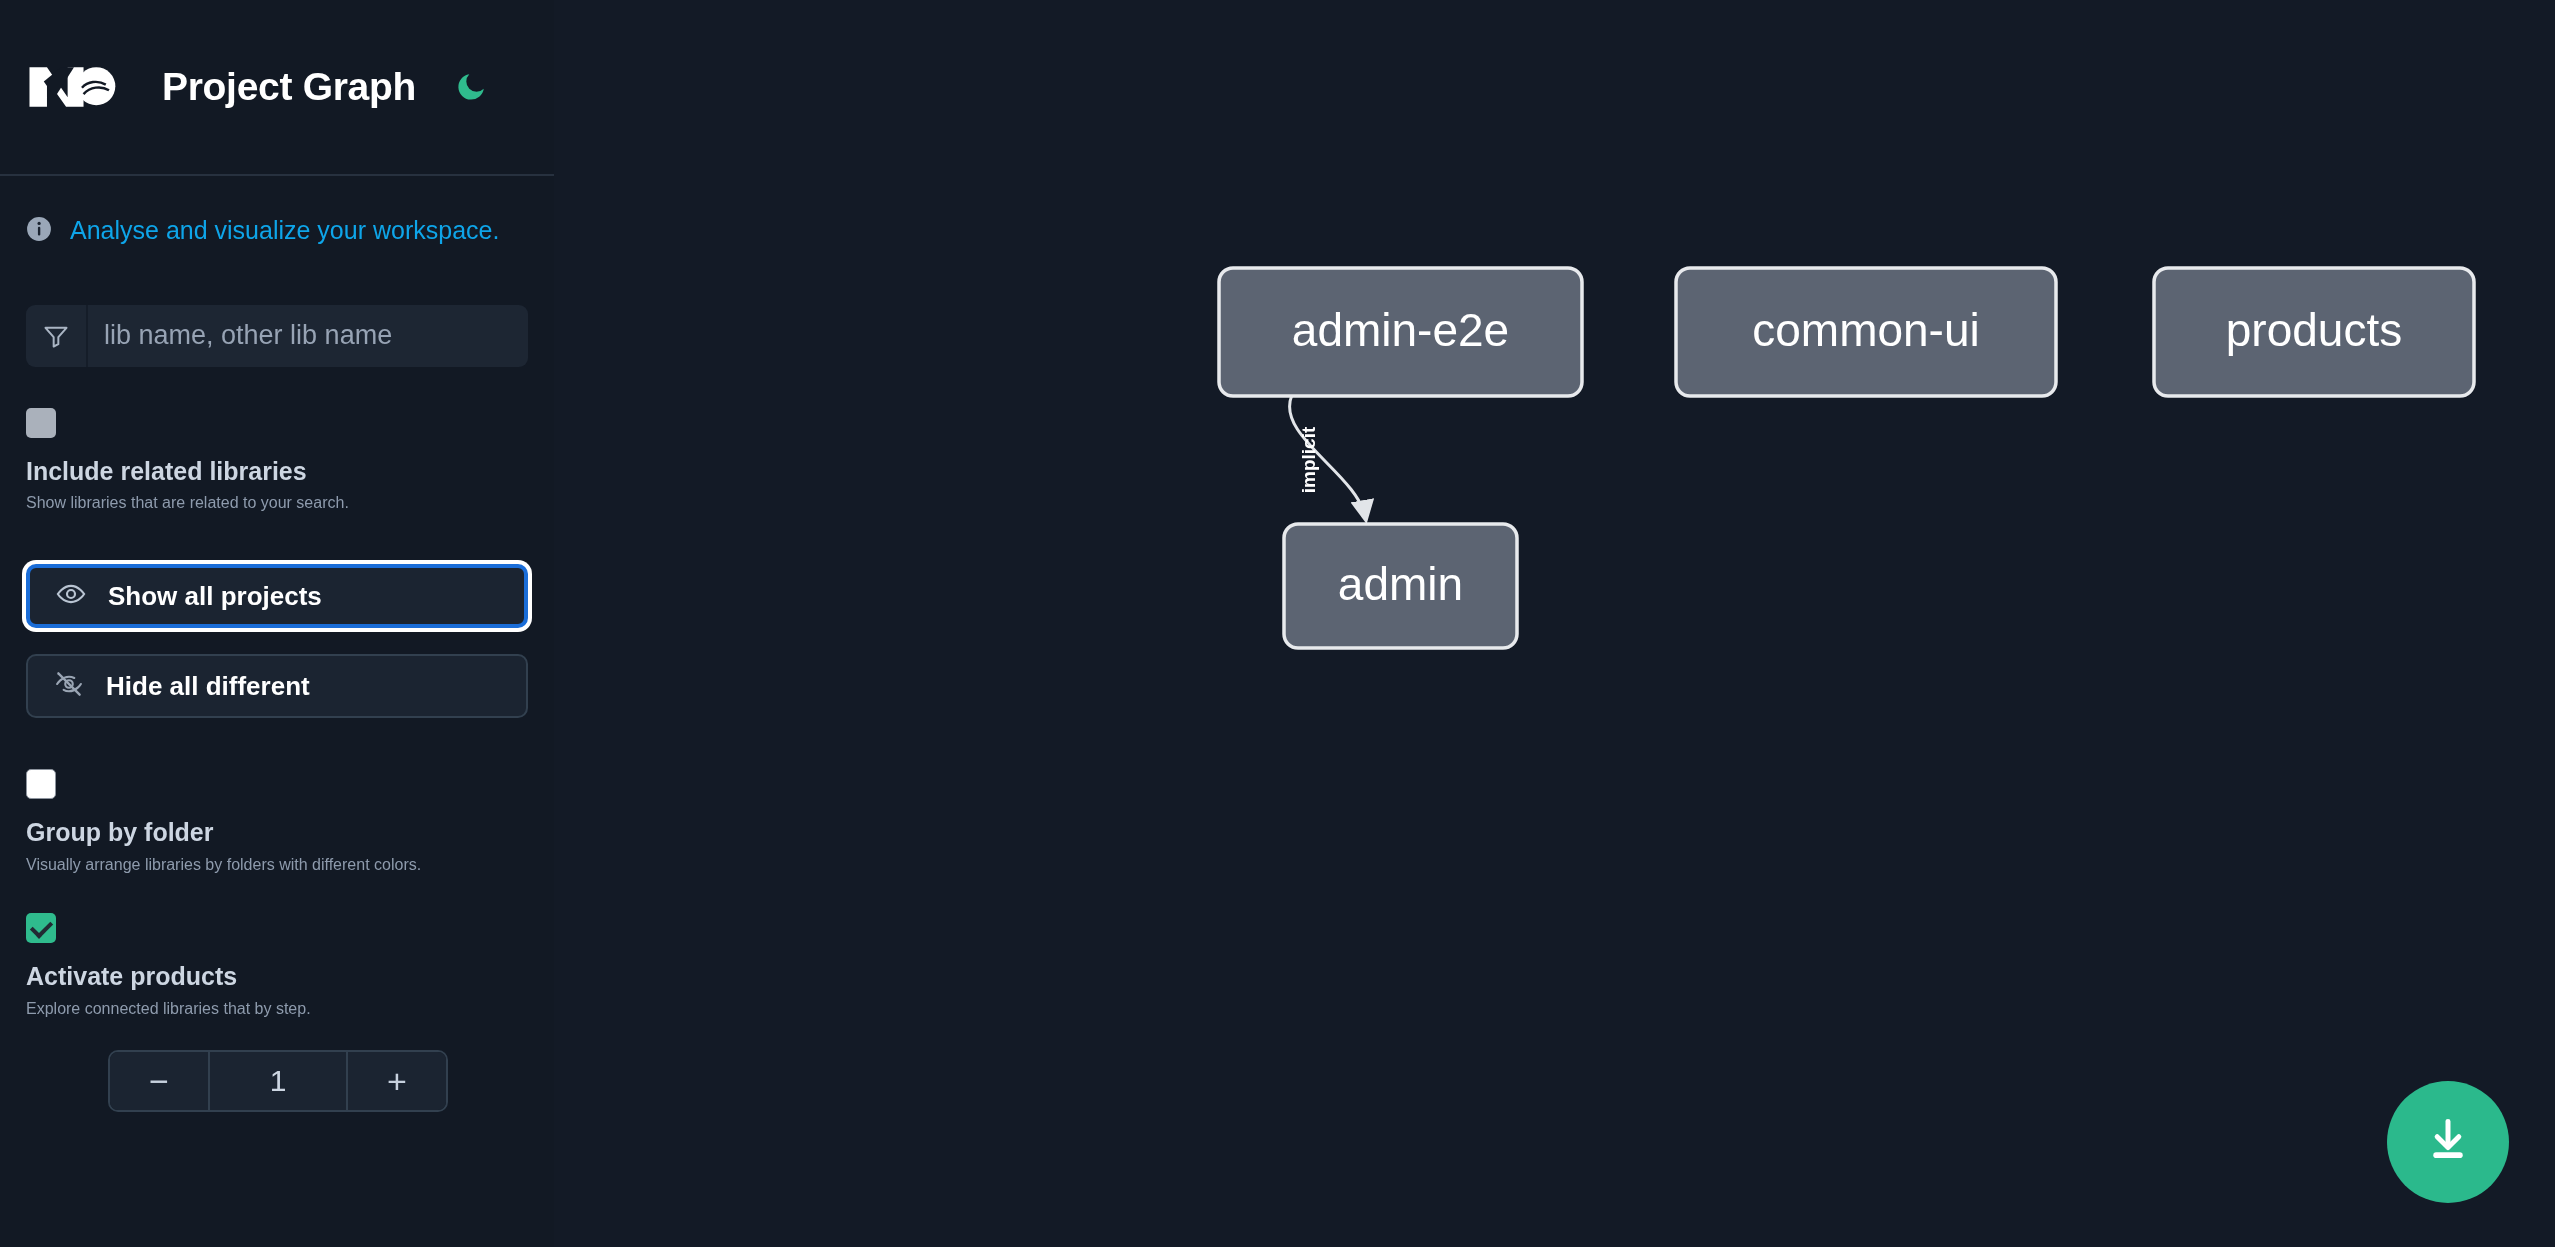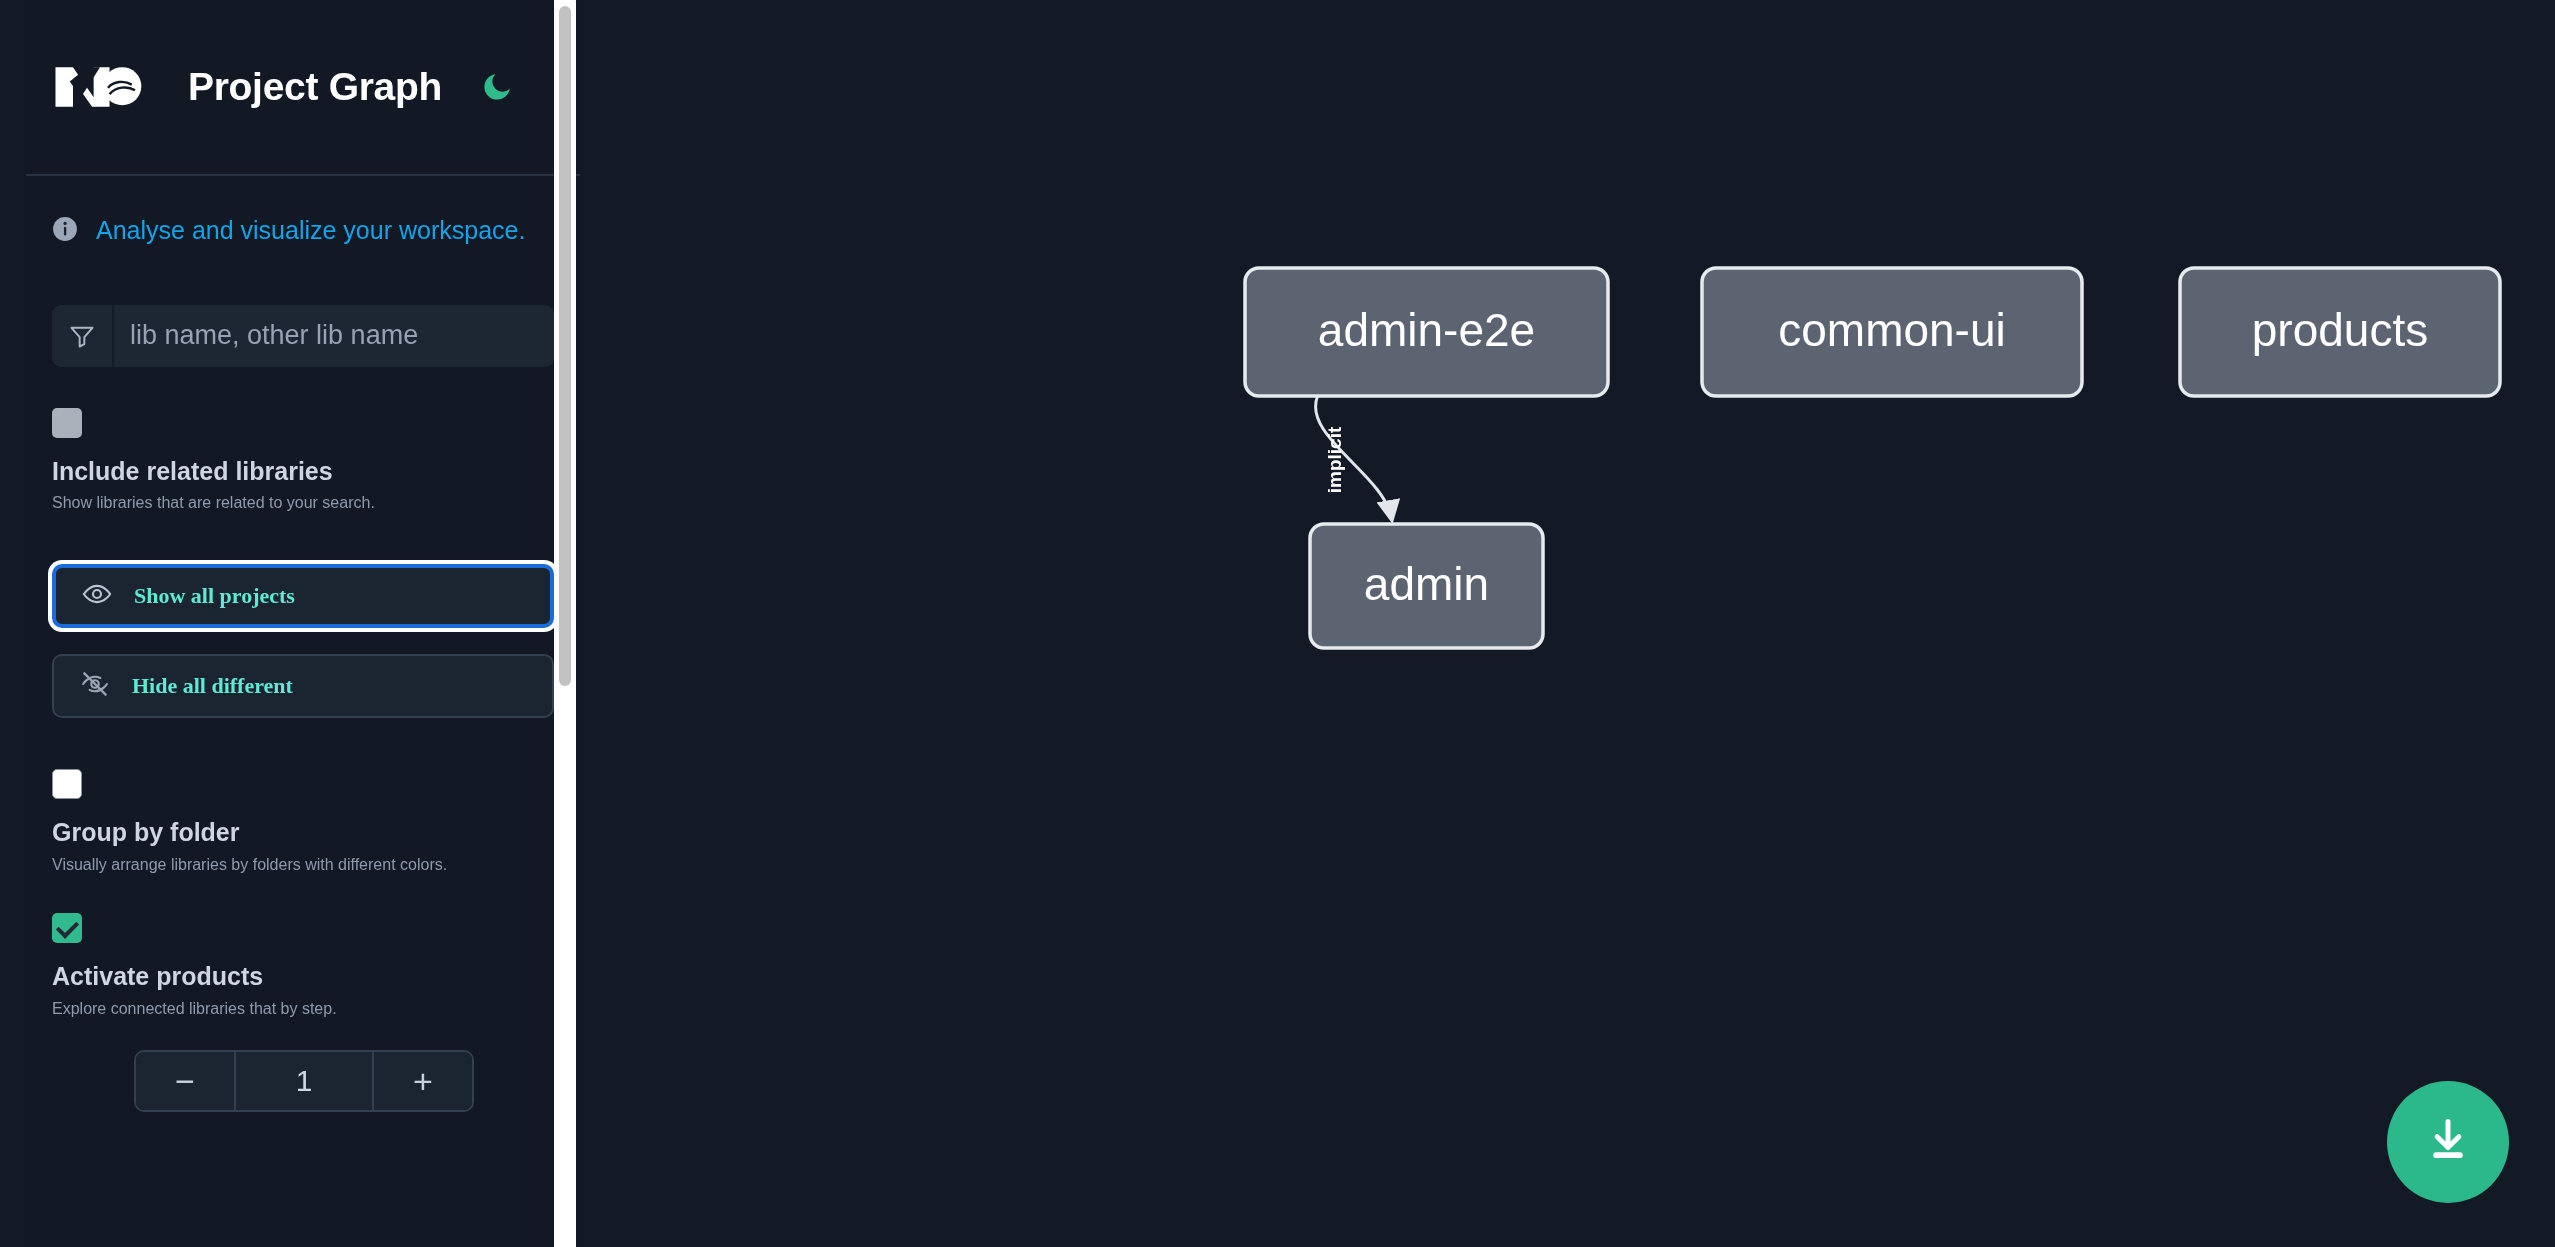--- a/index.html
+++ b/index.html
@@ -10,21 +10,20 @@
     overflow: hidden;
     background: #131a26;
     font-family: "Liberation Sans", sans-serif;
   }
 
   #app {
     position: relative;
     width: 2555px;
     height: 1012px;
     display: flex;
-    padding-left: 26px;
   }
 
   
   #sidebar {
     position: relative;
     width: 554px;
     height: 1247px;
     background: #121924;
     flex: 0 0 554px;
     overflow: hidden;
@@ -158,24 +157,23 @@
     display: flex;
     align-items: center;
     gap: 22px;
     padding-left: 26px;
     background: #1b2431;
     border: 2px solid #32404f;
     border-radius: 10px;
     cursor: pointer;
   }
   .btn-label {
-    font-size: 22px;
+    font-size: 26px;
     font-weight: 700;
-    color: #5eead4;
-    font-family: Liberation Serif, serif;
+    color: #ffffff;
   }
   .btn.focused {
     border: 4px solid #1a6dd8;
     box-shadow: 0 0 0 4px #ffffff;
   }
 
   
   .stepper {
     margin: 0 26px;
     height: 62px;

